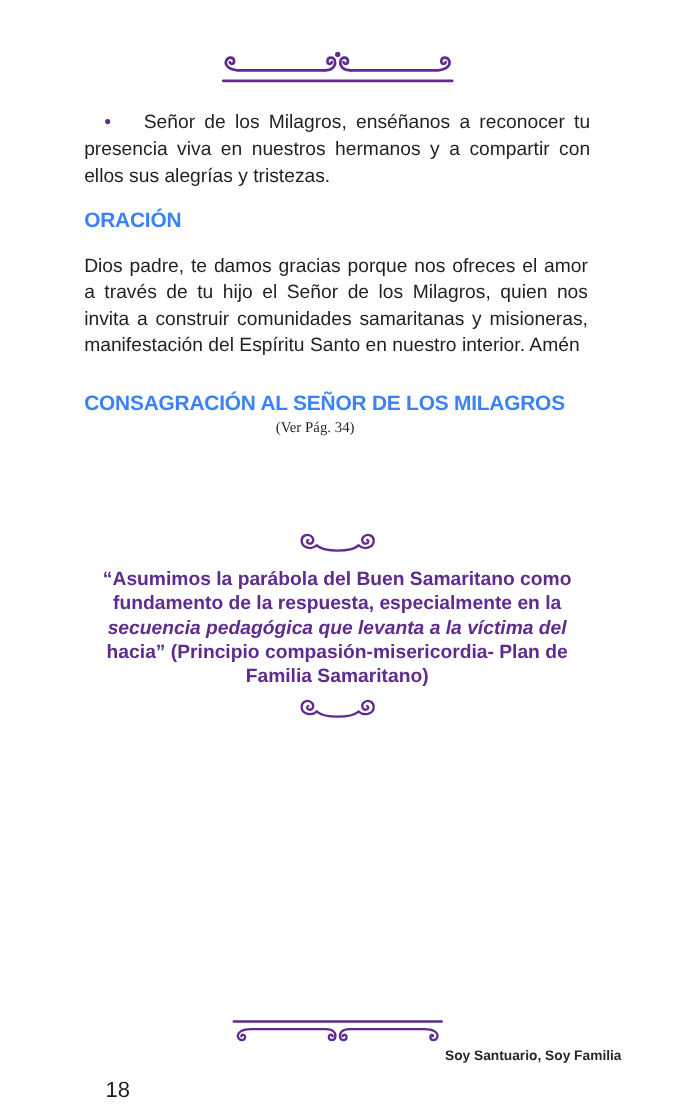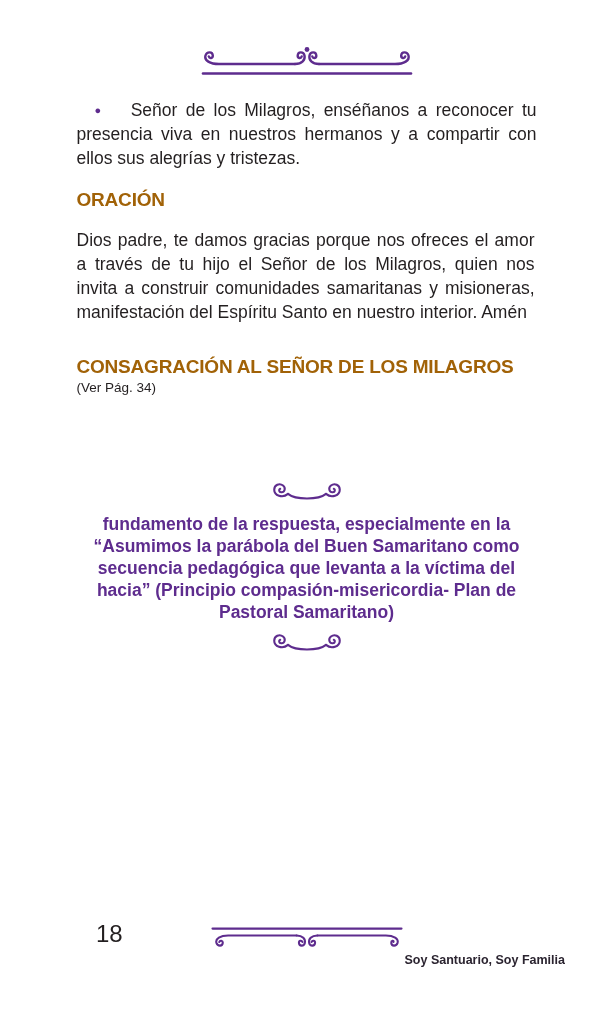--- a/index.html
+++ b/index.html
@@ -21,52 +21,53 @@
     font-size:17.5px;line-height:24px;
     text-align:justify;
   }
   .dot{
     color:#5e2c8e;
     font-size:11px;
     margin:0 26px 0 18px;
     vertical-align:2px;
   }
   .h-purple{
-    color:#a16207;
+    color:#3b82f6;
     font-weight:bold;
     font-size:19px;
     letter-spacing:-0.2px;
     margin:0;
     white-space:nowrap;
   }
   .h-oracion{margin-top:14px;}
   .prayer{
     margin:17px 2px 0 0;
     font-size:17.5px;line-height:24px;
     text-align:justify;
   }
   .h-consagracion{margin-top:32px;}
   .caption{
     margin:2px 40px 0 0;
     font-size:13.5px;
-    text-align:left;
+    text-align:center;
+    font-family:Liberation Serif, serif;
   }
   .swirl-1{margin-top:85px;margin-bottom:9px;}
   .quote{
     width:460px;margin:0 auto;
     color:#5e2c8e;
     font-size:17.5px;font-weight:600;
     line-height:22px;
     text-align:center;
   }
-  .quote .it{}
+  .quote .it{font-style:italic;}
   .swirl-2{margin-top:8px;}
   .page-number{
-    position:absolute;left:48px;top:920px;
-    font-size:24px;color:#231f20;
+    position:absolute;left:48px;top:980px;
+    font-size:20px;color:#231f20;
   }
   .footer{
     position:absolute;left:0;right:0;top:926px;
     text-align:right;
   }
   .motto{
     margin-top:1px;
     font-size:12.5px;font-weight:bold;
     color:#2b2430;
   }
@@ -102,25 +103,25 @@
 
   <svg class="orn swirl-1" width="76" height="24" viewBox="0 0 80 24">
     <g fill="none" stroke="#5e2c8e" stroke-width="2.2" stroke-linecap="round">
       <path d="M 20 14 C 14 19 5.5 15.5 5.5 9.5 C 5.5 4.5 11 2.2 14.8 5.2 C 18 7.8 16.5 12.6 12.8 12.2 C 10.4 12 10 9.3 11.8 8.6"></path>
       <path d="M 60 14 C 66 19 74.5 15.5 74.5 9.5 C 74.5 4.5 69 2.2 65.2 5.2 C 62 7.8 63.5 12.6 67.2 12.2 C 69.6 12 70 9.3 68.2 8.6"></path>
       <path d="M 20 14 C 28 20.5 52 20.5 60 14"></path>
     </g>
   </svg>
 
   <div class="quote">
+    <div>“Asumimos la parábola del Buen Samaritano como</div>
     <div>fundamento de la respuesta, especialmente en la</div>
-    <div>“Asumimos la parábola del Buen Samaritano como</div>
     <div class="it">secuencia pedagógica que levanta a la víctima del</div>
     <div>hacia” (Principio compasión-misericordia- Plan de</div>
-    <div>Pastoral Samaritano)</div>
+    <div>Familia Samaritano)</div>
   </div>
 
   <svg class="orn swirl-2" width="76" height="24" viewBox="0 0 80 24">
     <g fill="none" stroke="#5e2c8e" stroke-width="2.2" stroke-linecap="round">
       <path d="M 20 14 C 14 19 5.5 15.5 5.5 9.5 C 5.5 4.5 11 2.2 14.8 5.2 C 18 7.8 16.5 12.6 12.8 12.2 C 10.4 12 10 9.3 11.8 8.6"></path>
       <path d="M 60 14 C 66 19 74.5 15.5 74.5 9.5 C 74.5 4.5 69 2.2 65.2 5.2 C 62 7.8 63.5 12.6 67.2 12.2 C 69.6 12 70 9.3 68.2 8.6"></path>
       <path d="M 20 14 C 28 20.5 52 20.5 60 14"></path>
     </g>
   </svg>
 

